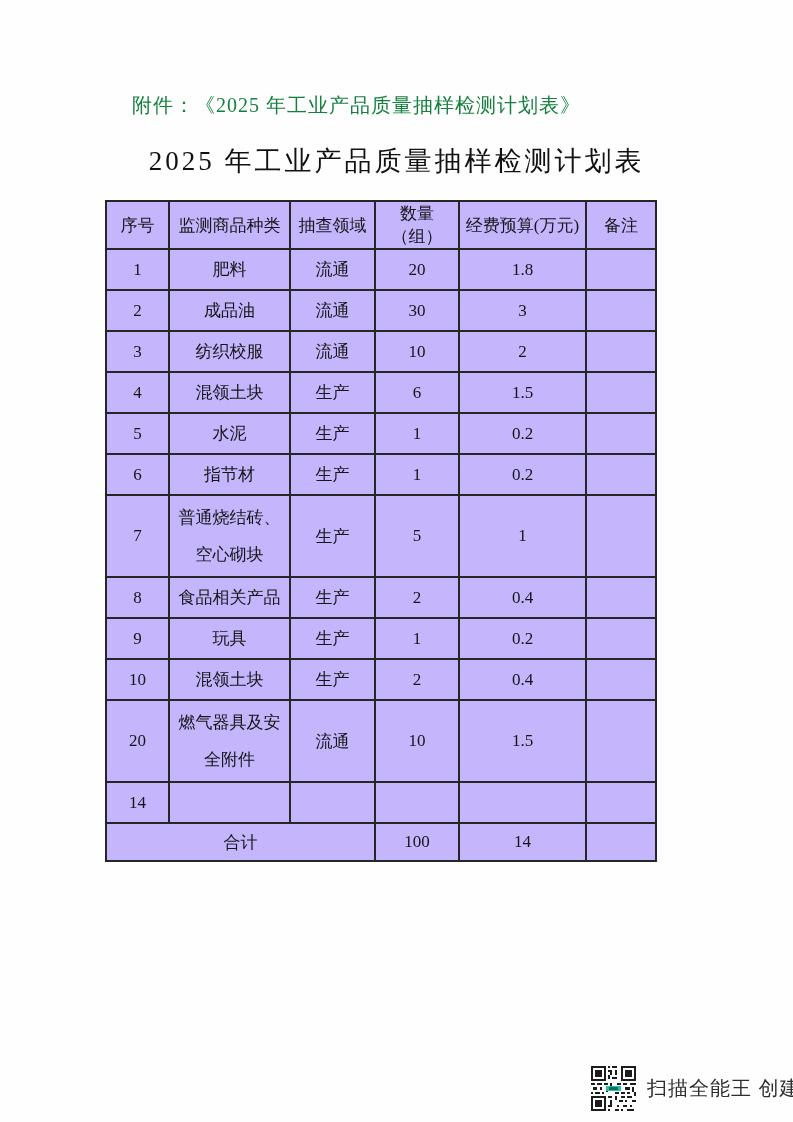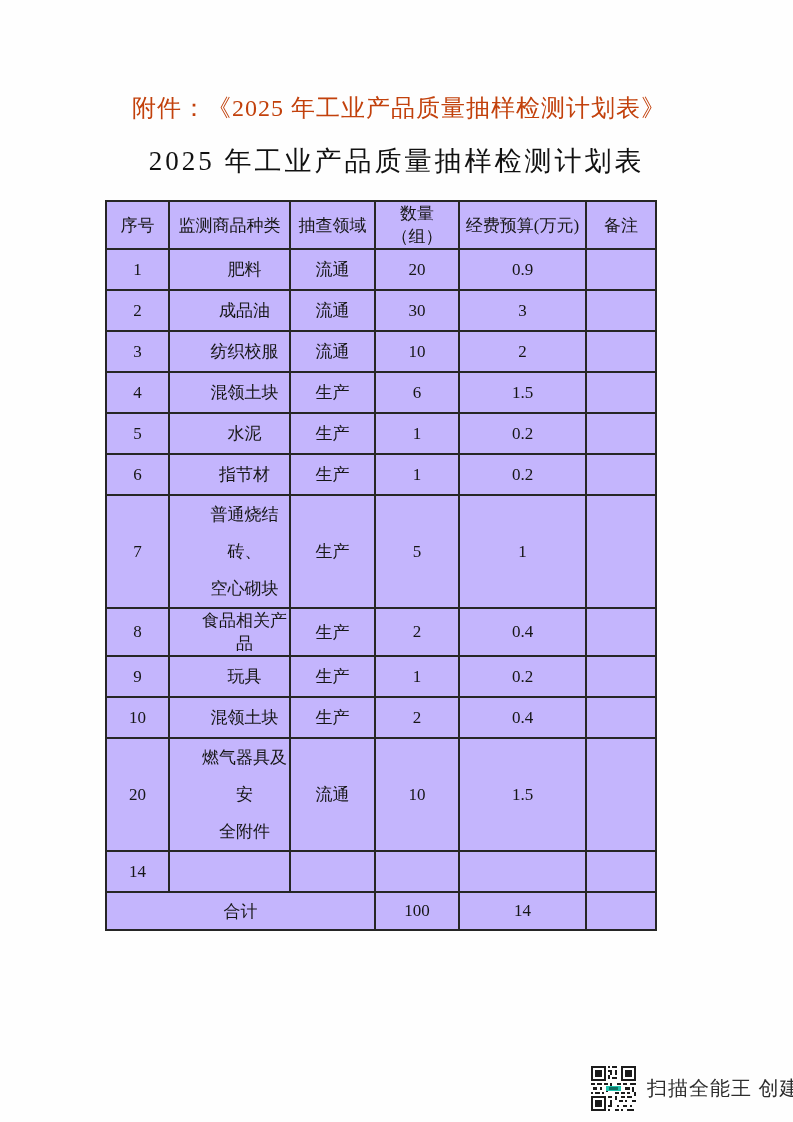--- a/index.html
+++ b/index.html
@@ -8,21 +8,21 @@
     background:#ffffff;
     font-family:"Liberation Serif","DejaVu Serif",serif;
     color:#1c1c1c;
     position:relative;
     overflow:hidden;
   }
   .page{position:absolute;inset:0;background:#fefefe;}
 
   .attachment-line{
     position:absolute;left:132px;top:92px;
-    font-size:24px;letter-spacing:1px;color:#c2410c;
+    font-size:20px;letter-spacing:1px;color:#15803d;
     white-space:nowrap;
   }
   .doc-title{
     position:absolute;left:0;top:143px;width:793px;
     text-align:center;font-size:27px;letter-spacing:3px;color:#111;
     white-space:nowrap;
   }
 
   .plan-table{
     position:absolute;left:105px;top:200px;
@@ -37,21 +37,21 @@
   .plan-table th,.plan-table td{
     text-align:center;vertical-align:middle;
     font-size:17px;font-weight:normal;
     color:#161616;
     padding:0 2px;
     overflow:hidden;
   }
   .plan-table thead tr{height:41px;}
   .plan-table tbody tr{height:41px;}
   .plan-table tbody tr.tall{height:82px;}
-  .plan-table .category-cell{white-space:pre-line;padding-left:32px;}
+  .plan-table .category-cell{white-space:pre-line;}
   .plan-table tr.tall .category-cell{line-height:37px;}
   .plan-table .total-row{height:38px;}
 
   .scan-footer{
     position:absolute;left:591px;top:1066px;
     display:flex;align-items:center;gap:11px;
   }
   .qr{width:45px;height:45px;display:block;}
   .watermark-label{
     font-family:"Liberation Sans","DejaVu Sans",sans-serif;
@@ -86,21 +86,21 @@
           <th>经费预算(万元)</th>
           <th>备注</th>
         </tr>
     </thead>
     <tbody>
         <tr>
           <td>1</td>
           <td class="category-cell">肥料</td>
           <td>流通</td>
           <td>20</td>
-          <td>0.9</td>
+          <td>1.8</td>
           <td></td>
         </tr>
         <tr>
           <td>2</td>
           <td class="category-cell">成品油</td>
           <td>流通</td>
           <td>30</td>
           <td>3</td>
           <td></td>
         </tr>

